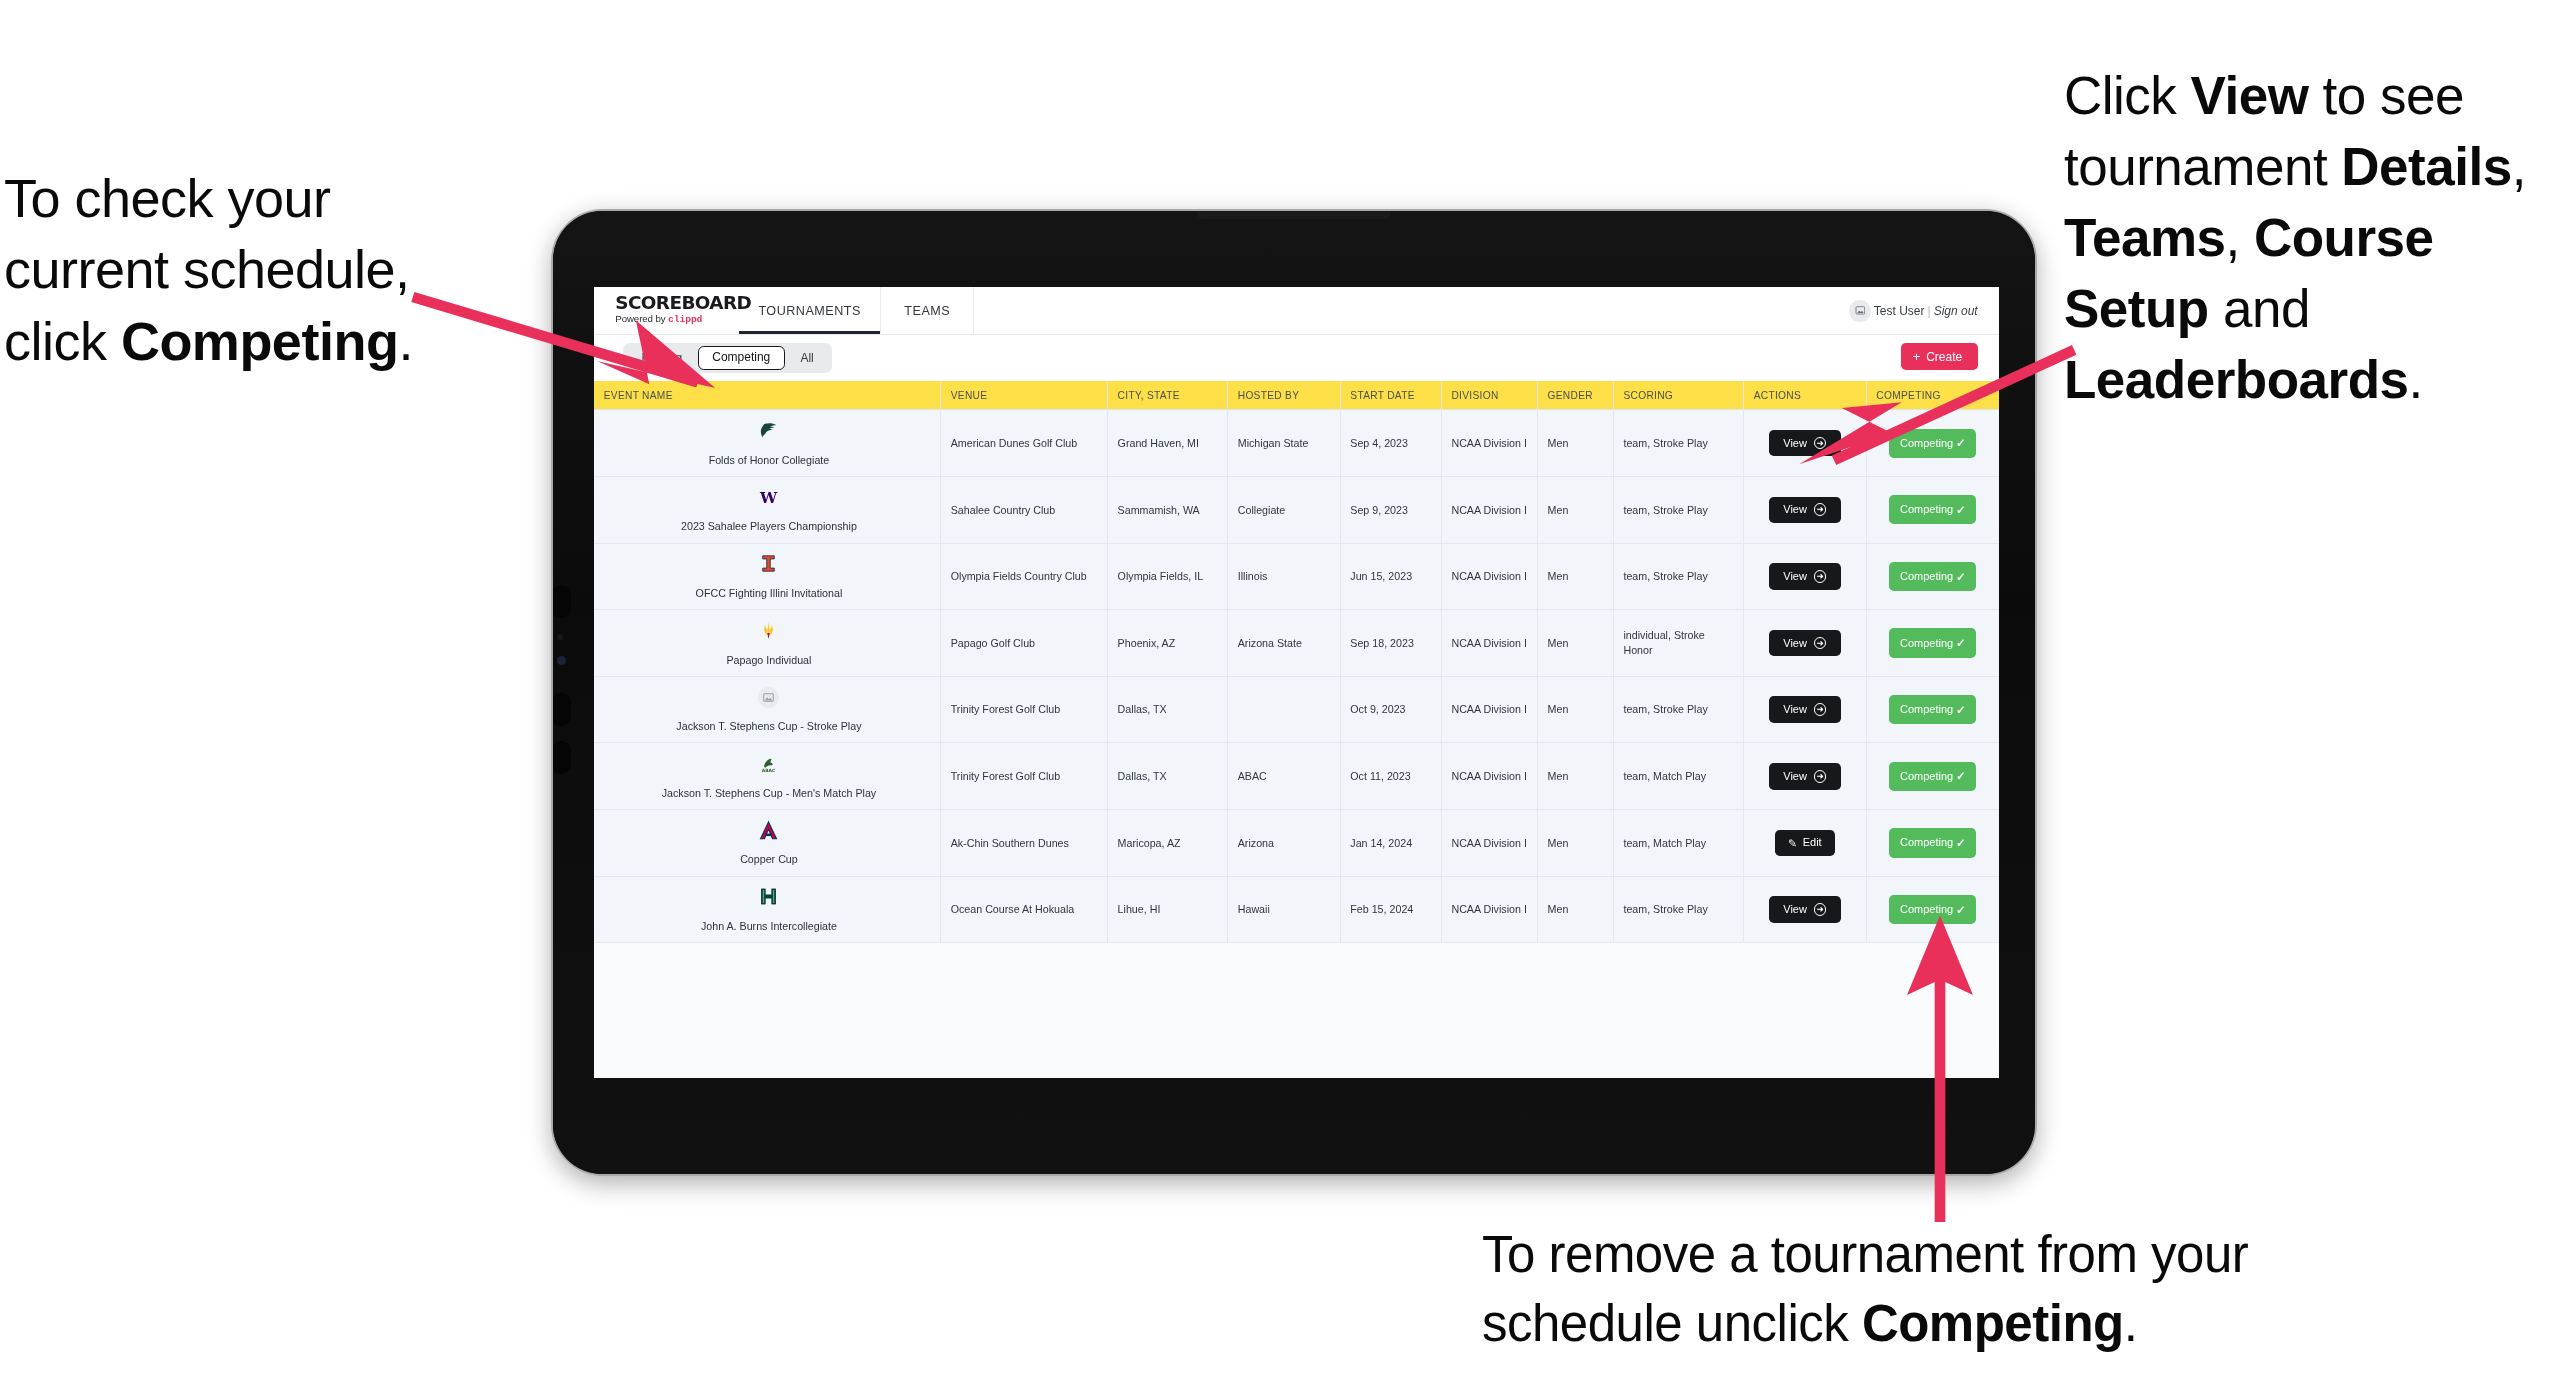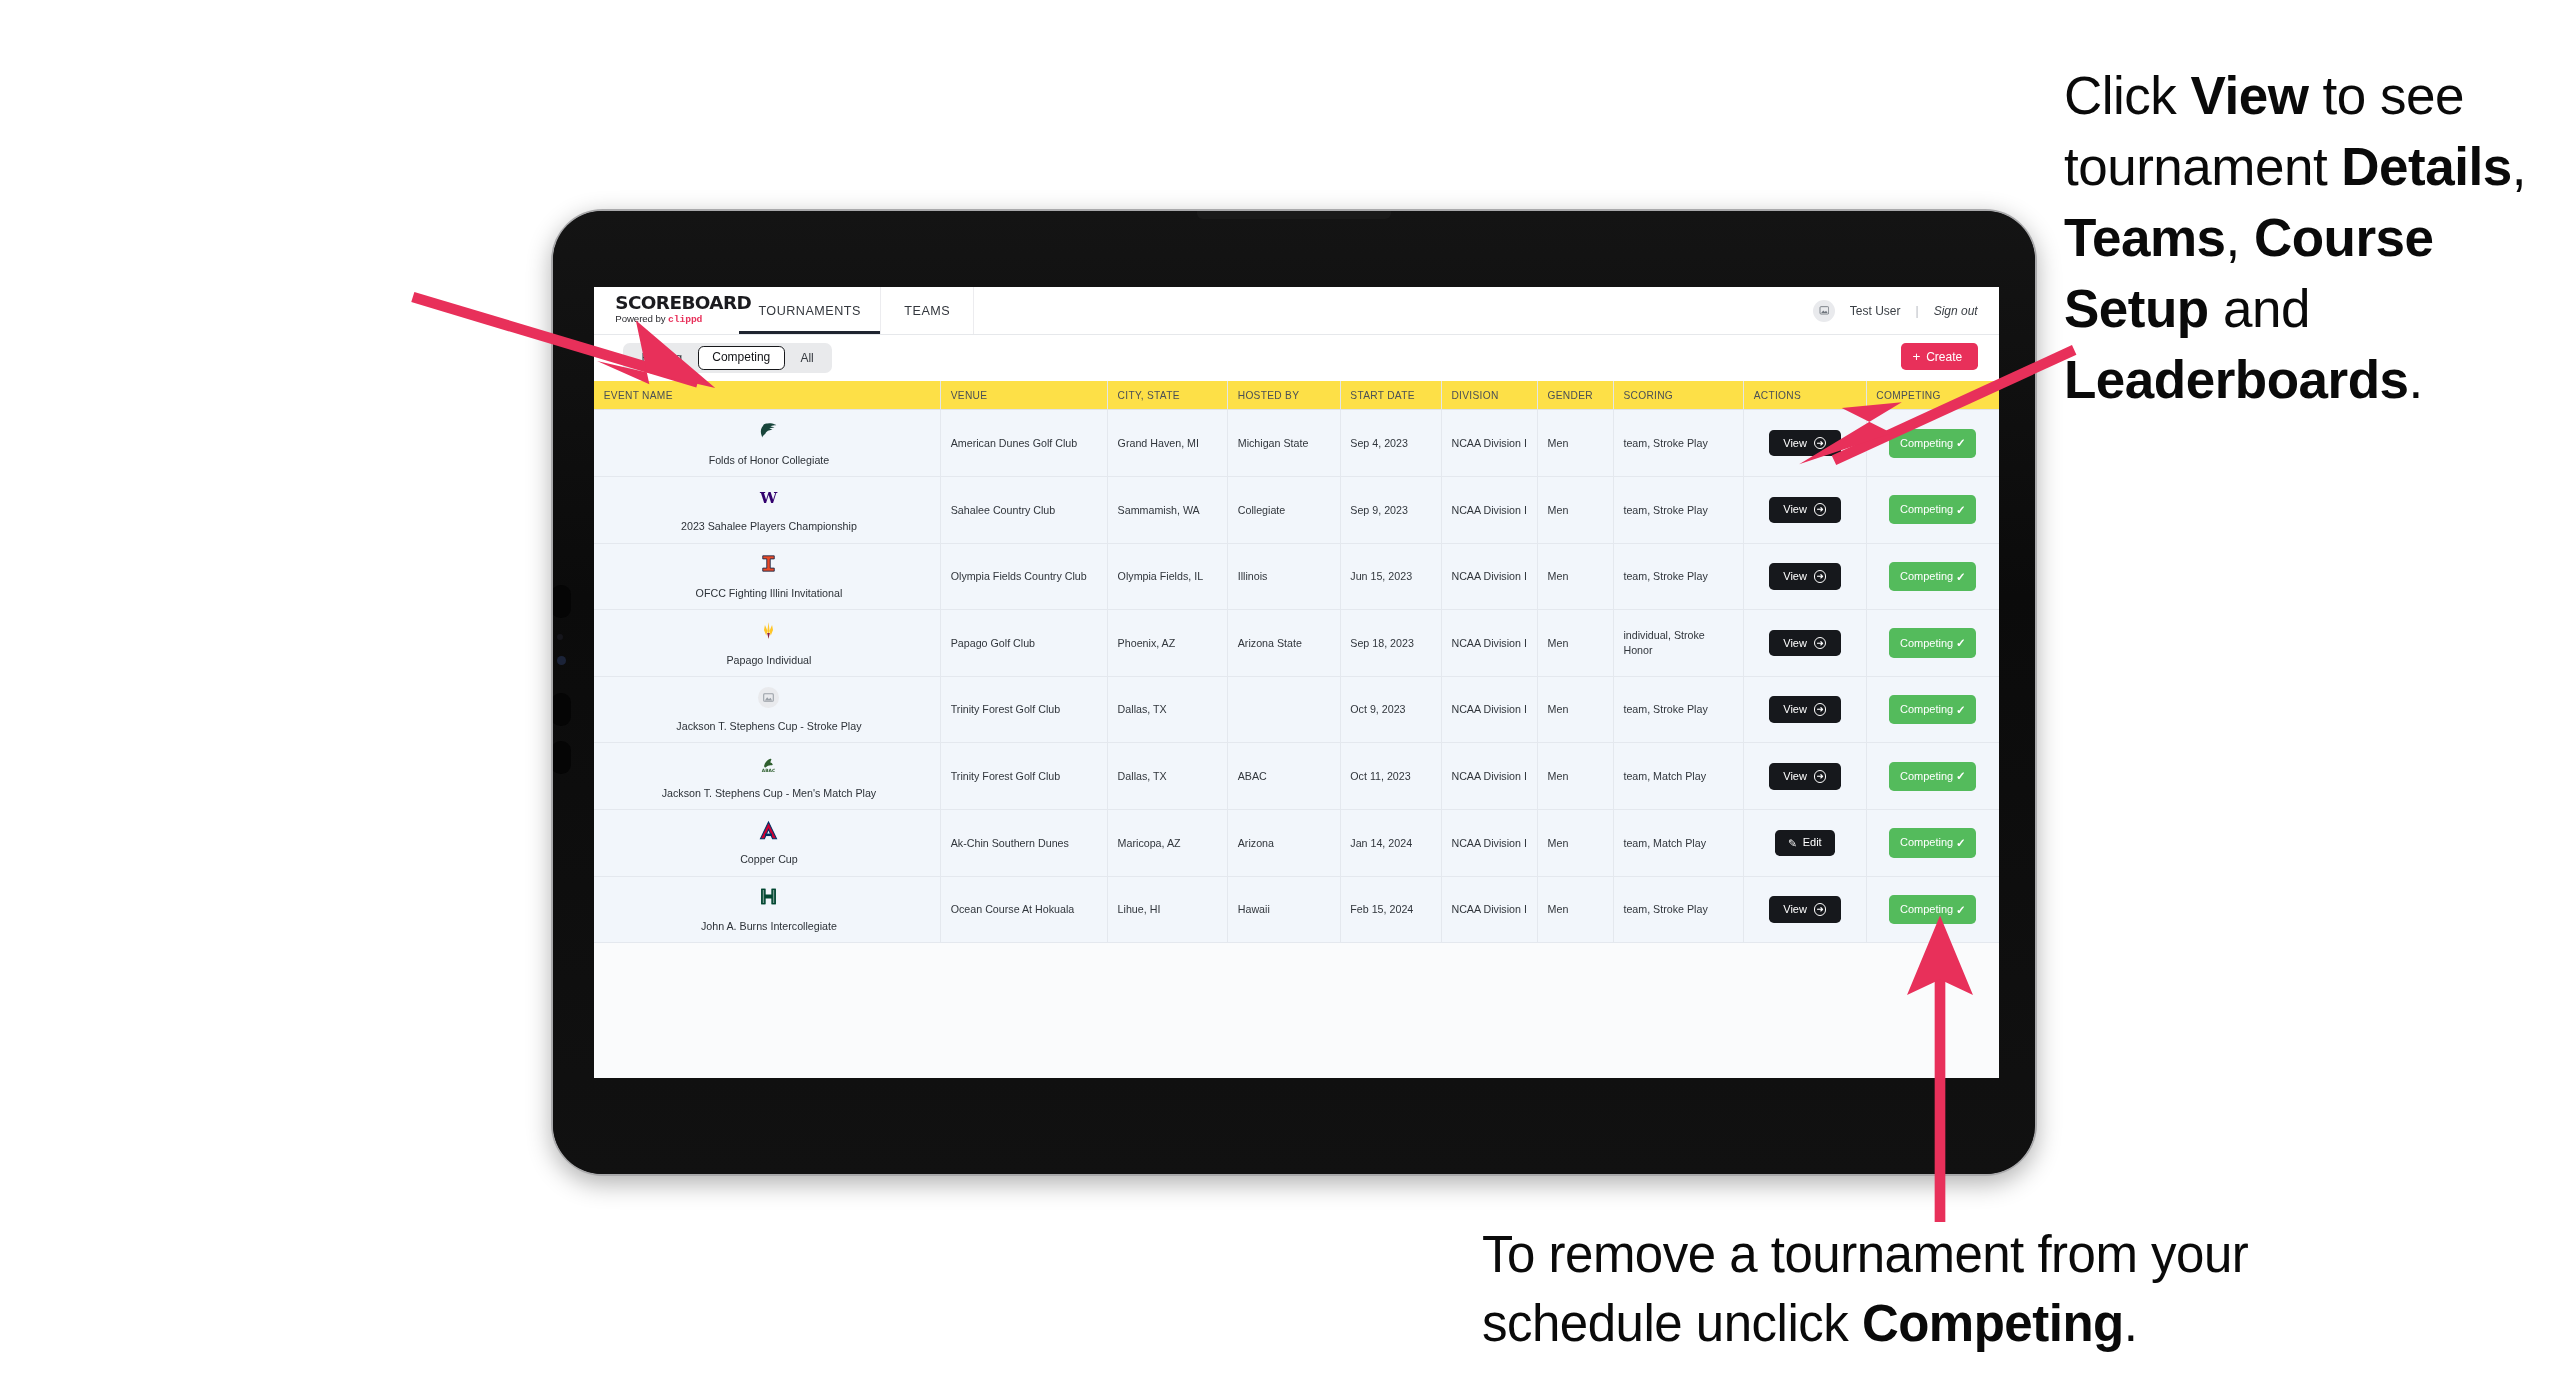--- a/index.html
+++ b/index.html
@@ -89,21 +89,21 @@
     letter-spacing: 0.5px; position: relative; cursor: pointer;
     border-right: 1px solid #ececef; min-width: 93px;
   }
   .navtab:first-of-type { border-left: 1px solid #ececef; }
   .navtab.active::after {
     content: ""; position: absolute; left: 0; right: 0; bottom: 0;
     height: 2.9px; background: #1f2430;
   }
   #nav-spacer { flex: 1; }
   #user-area {
-    display: flex; align-items: center; gap: 15px;
+    display: flex; align-items: center; gap: 3px;
     padding-right: 21.3px; font-size: 12px; color: #3a3f45;
   }
   #avatar {
     width: 22px; height: 22px; border-radius: 50%;
     background: #e9eaed; display:flex; align-items:center; justify-content:center;
     color:#6e747c; font-size: 10.7px;
   }
   .sep { color: #b8bcc2; }
   #signout { cursor: pointer; font-style: italic; }
 
@@ -531,20 +531,21 @@
                 </tr>
               </tbody>
           </table>
           <div id="table-empty"></div>
         </div>
         <div id="screen-bottom-strip"></div>
       </div>
     </div>
   </div>
 
+  <div class="annot" id="annot-left"><span>To check your current schedule, click </span><b>Competing</b><span>.</span></div>
   <div class="annot" id="annot-right"><span>Click </span><b>View</b><span> to see tournament </span><b>Details</b><span>, </span><b>Teams</b><span>, </span><b>Course Setup</b><span> and </span><b>Leaderboards</b><span>.</span></div>
   <div class="annot" id="annot-bottom"><span>To remove a tournament from your schedule unclick </span><b>Competing</b><span>.</span></div>
 
   <svg class="arrow-svg" id="arrow-left" style="left:407px; top:291px;" width="349" height="107" viewBox="0 0 360 110">
     <path d="M6 6 L300 94" stroke="#e8305a" stroke-width="11" stroke-linecap="butt" fill="none"></path>
     <path d="M318 100 L236 30 L250 96 L196 72 Z" fill="#e8305a"></path>
   </svg>
 
   <svg class="arrow-svg" id="arrow-right" style="left:1741px; top:344px;" width="339" height="126" viewBox="0 0 350 130">
     <path d="M344 6 L96 120" stroke="#e8305a" stroke-width="11" fill="none"></path>

